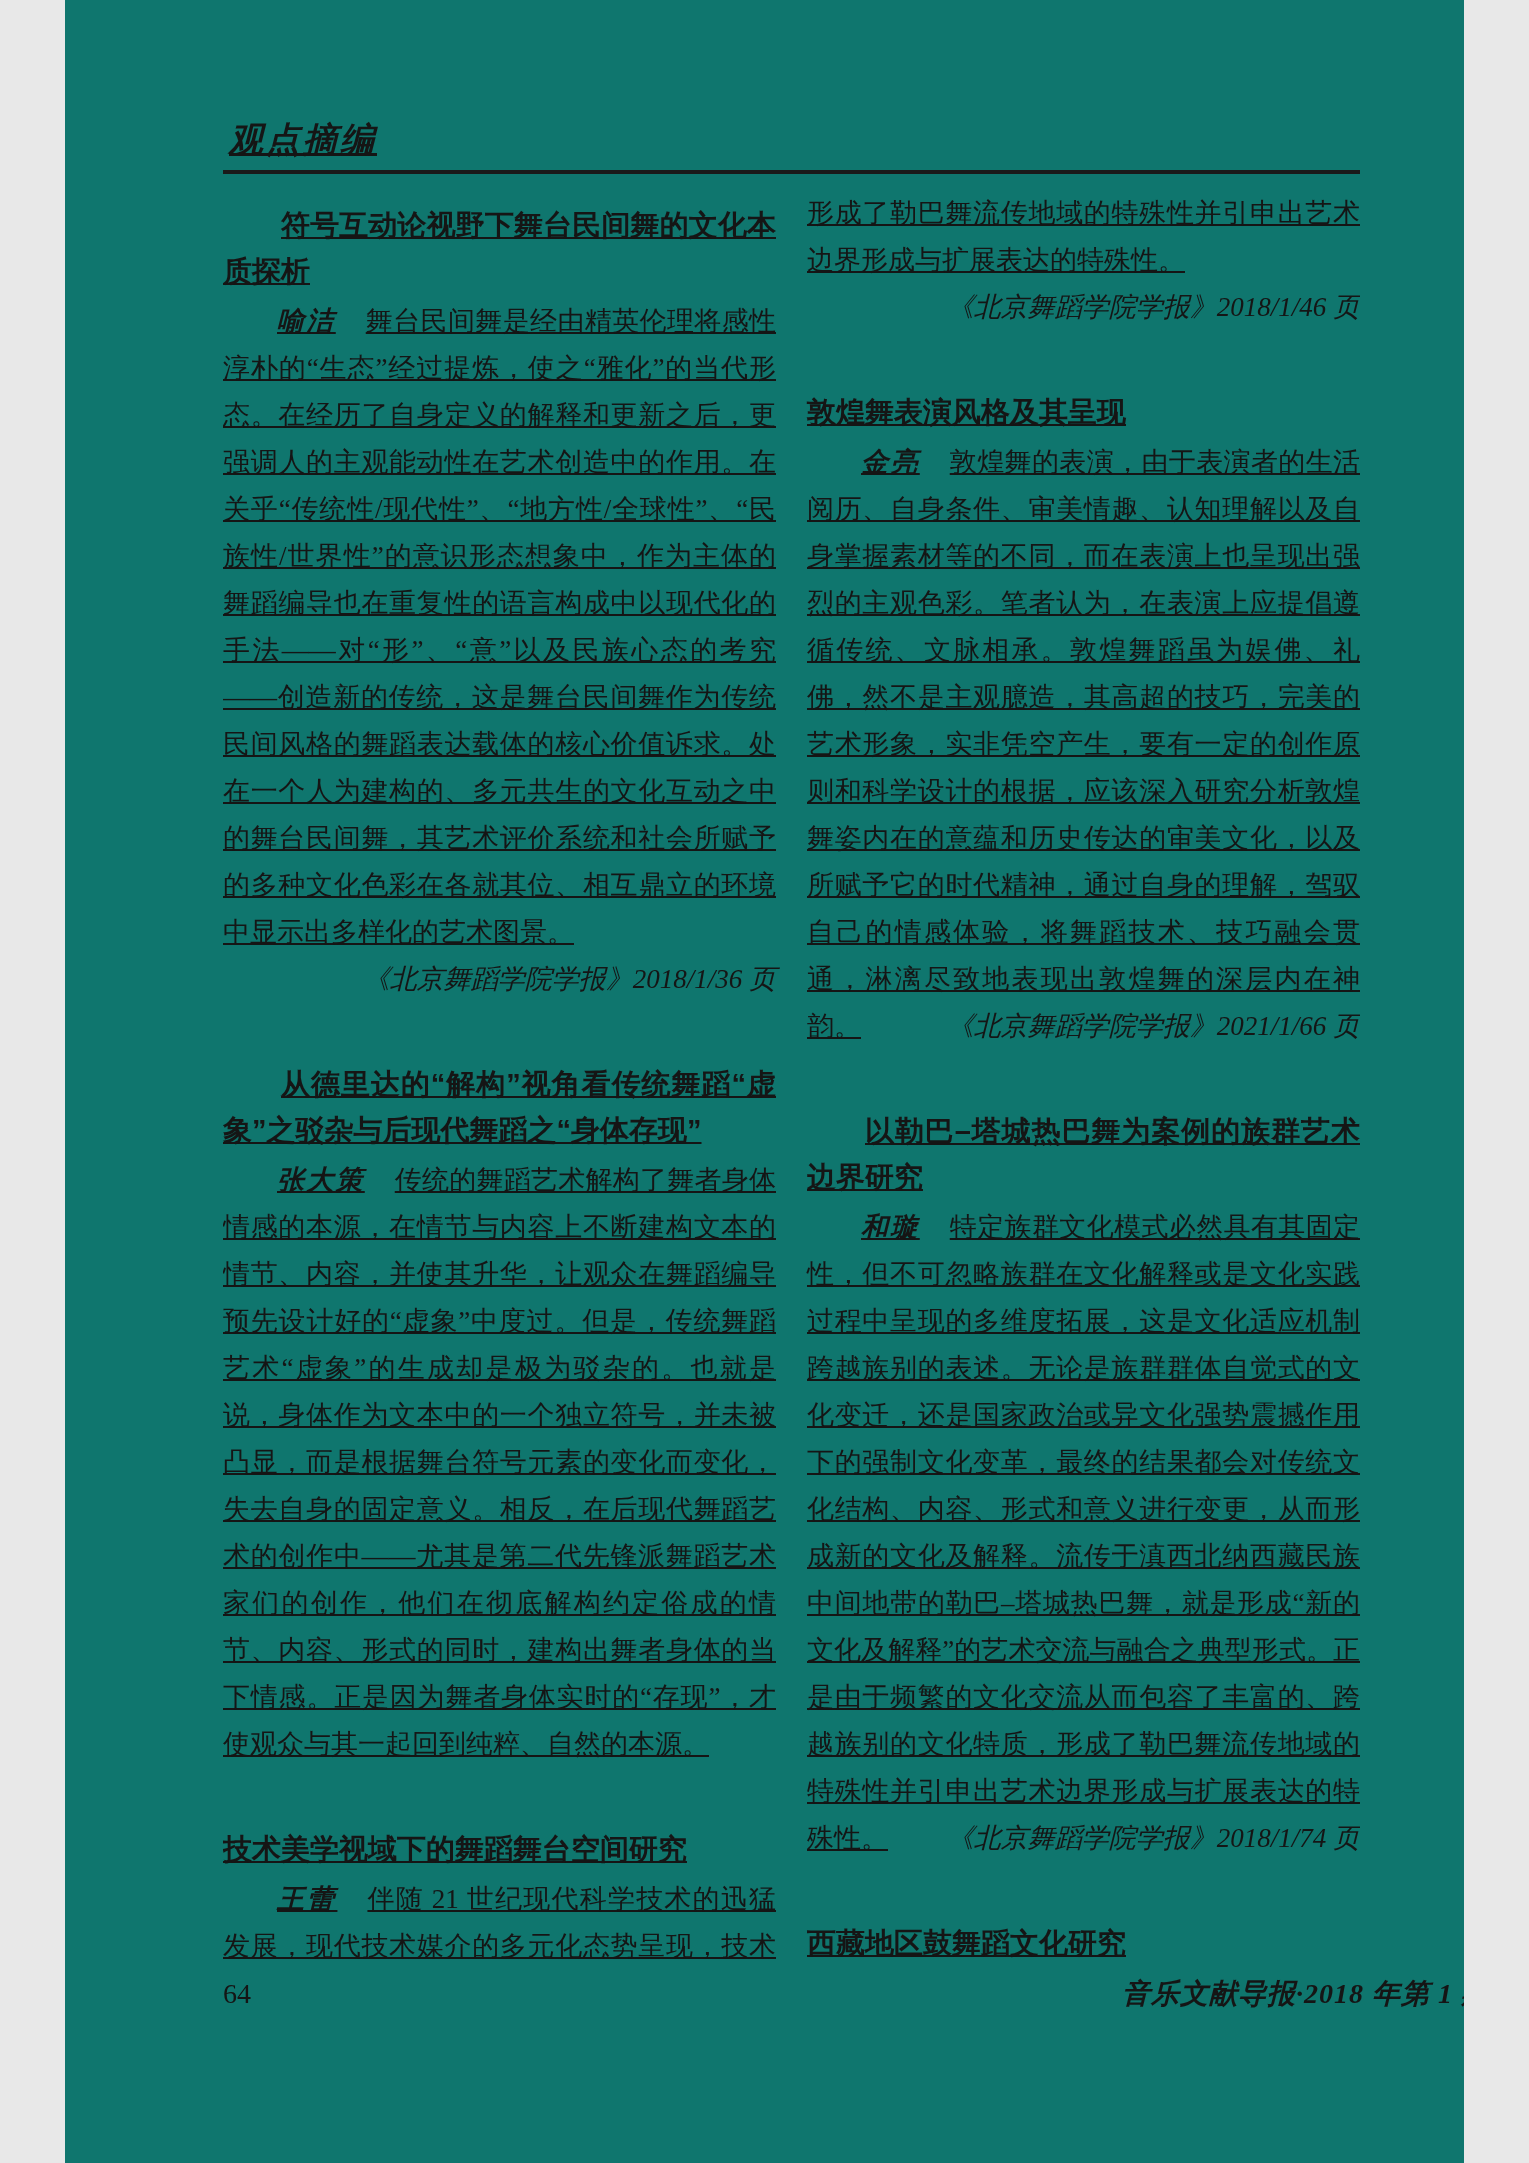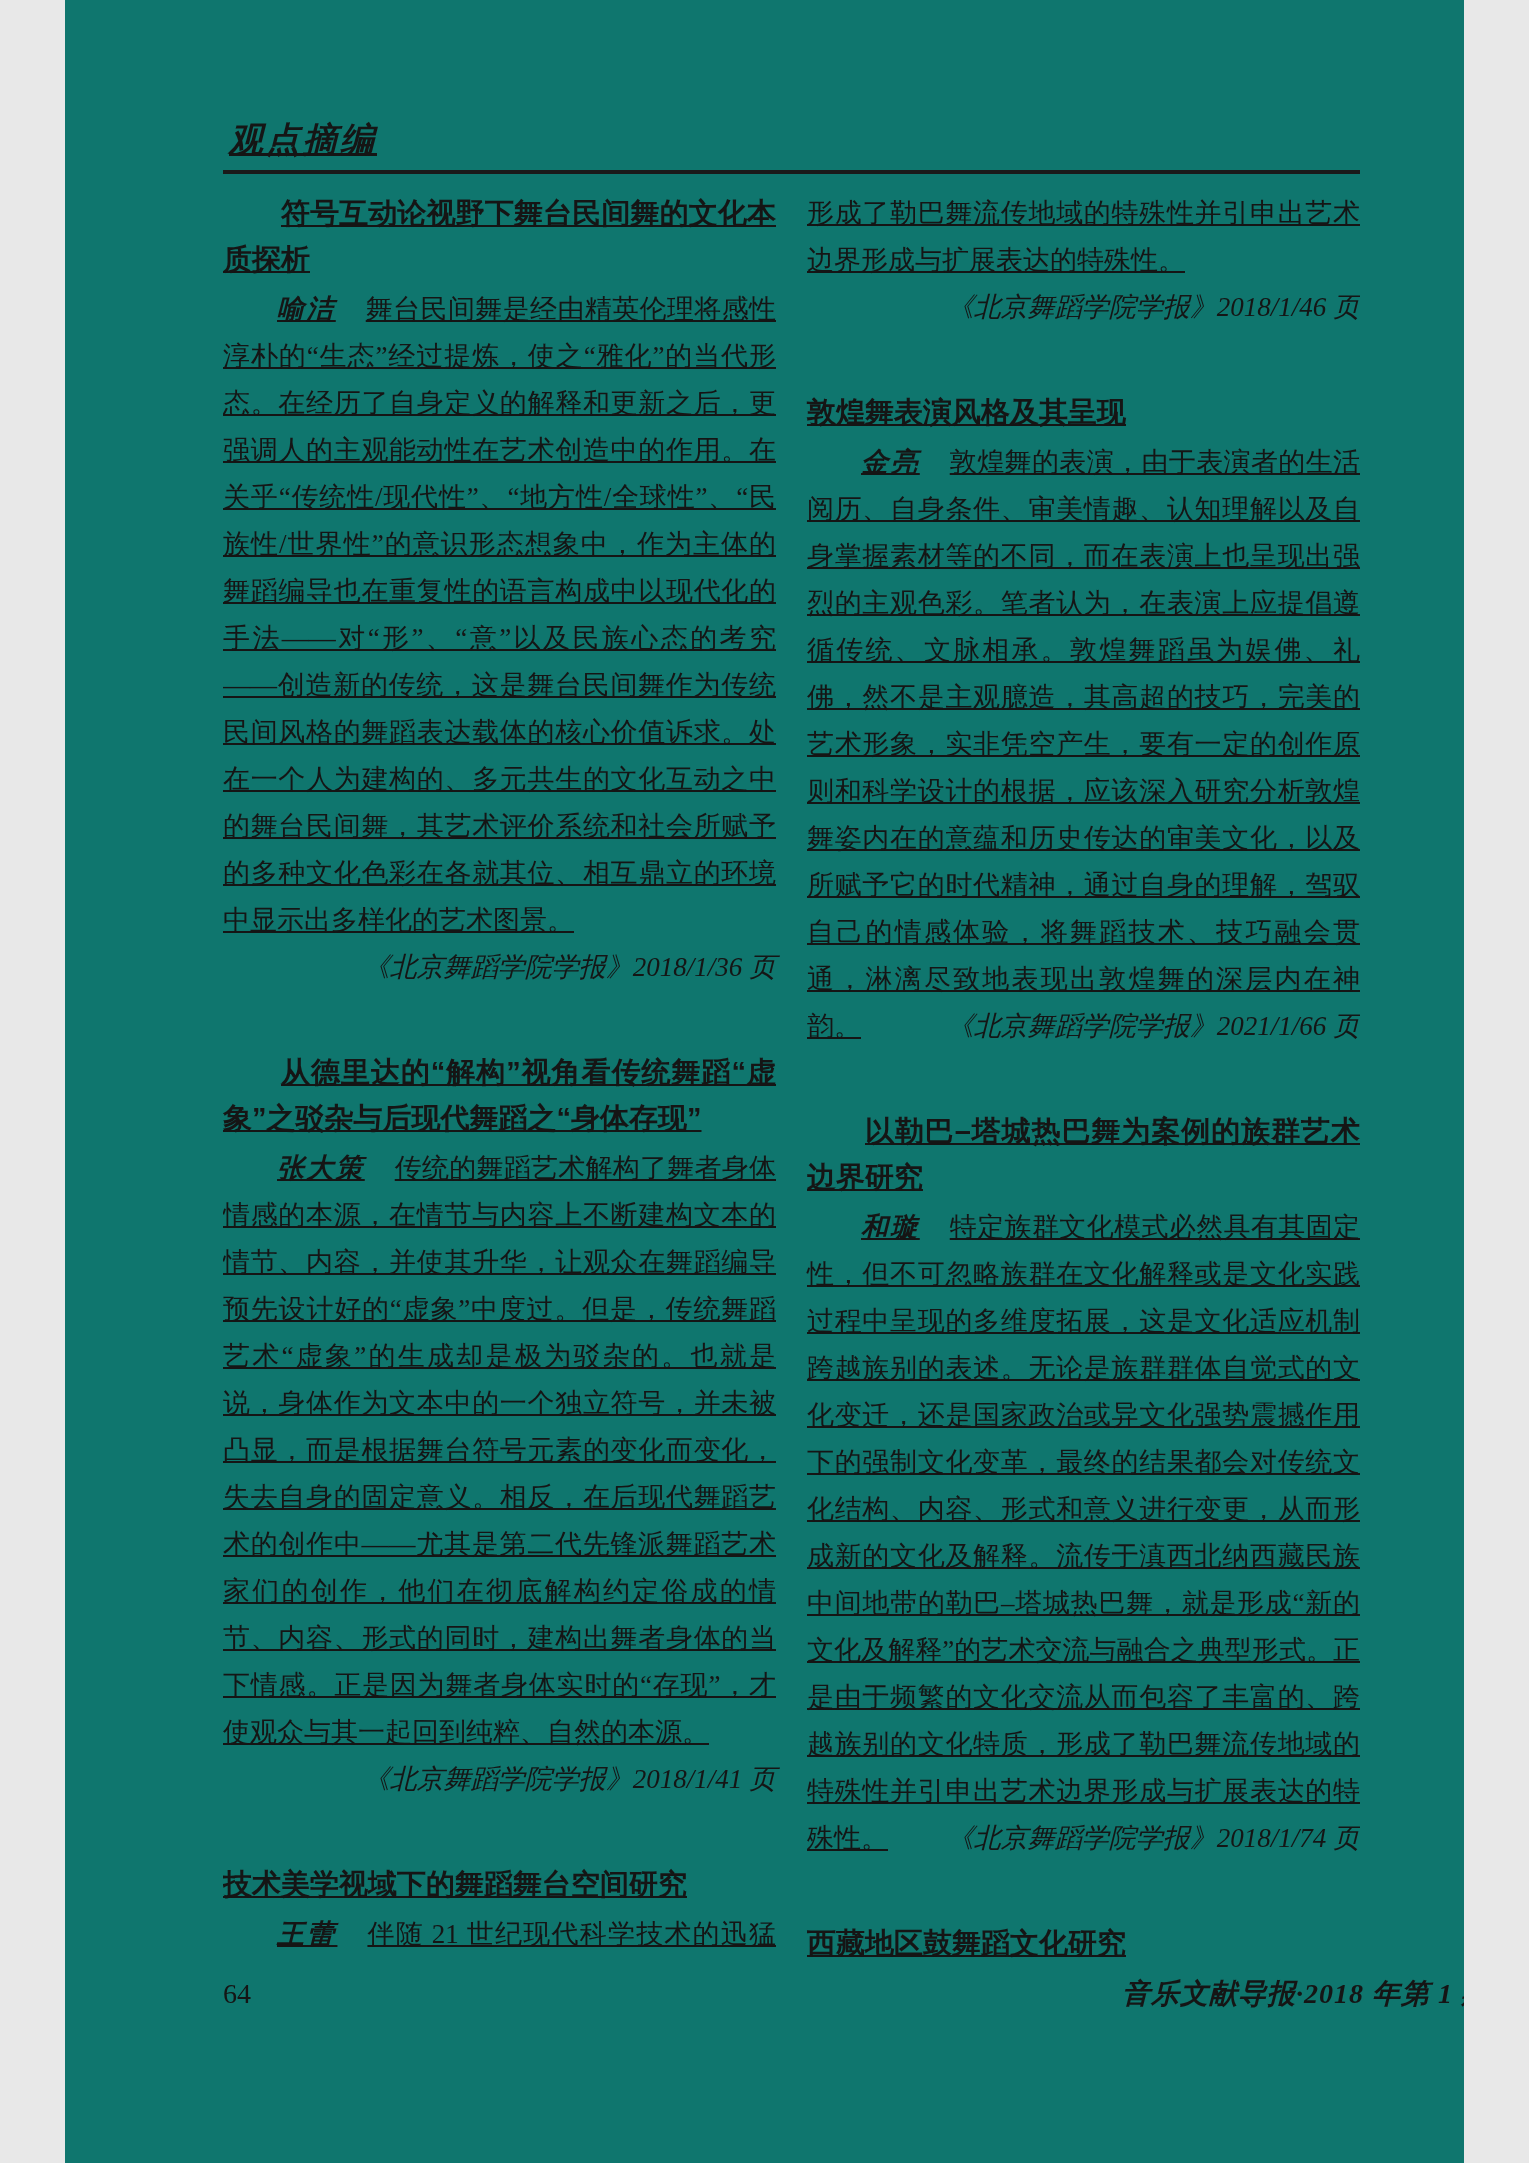--- a/index.html
+++ b/index.html
@@ -39,21 +39,21 @@
   .column { width: 618px; }
   .article + .article { margin-top: 58px; }
   .article-title {
     font-family: "Liberation Sans", "DejaVu Sans", sans-serif;
     font-weight: 700;
     font-size: 29px;
     line-height: 46px;
     margin: 0 0 4px 0;
     text-align: justify;
   }
-  .article-title.indent { text-indent: 2em; }
+  .article-title.indent { text-indent: 2em; margin-top: 12px; }
   .article-paragraph {
     font-family: "Liberation Serif", "DejaVu Serif", serif;
     font-size: 27px;
     line-height: 47px;
     text-align: justify;
     text-indent: 2em;
     margin: 0;
   }
   .article-paragraph::after { content: ""; display: block; clear: both; }
   .article-paragraph.continuation { text-indent: 0; }
@@ -98,21 +98,21 @@
   <div class="header-title">观点摘编</div>
   <hr class="header-rule">
   <div class="columns">
     <div class="column" id="col-left">
         <div class="article">
           <div class="article-title indent">符号互动论视野下舞台民间舞的文化本质探析</div>
           <p class="article-paragraph"><span class="author">喻洁</span><span>舞台民间舞是经由精英伦理将感性淳朴的“生态”经过提炼，使之“雅化”的当代形态。在经历了自身定义的解释和更新之后，更强调人的主观能动性在艺术创造中的作用。在关乎“传统性/现代性”、“地方性/全球性”、“民族性/世界性”的意识形态想象中，作为主体的舞蹈编导也在重复性的语言构成中以现代化的手法——对“形”、“意”以及民族心态的考究——创造新的传统，这是舞台民间舞作为传统民间风格的舞蹈表达载体的核心价值诉求。处在一个人为建构的、多元共生的文化互动之中的舞台民间舞，其艺术评价系统和社会所赋予的多种文化色彩在各就其位、相互鼎立的环境中显示出多样化的艺术图景。</span><span class="citation">《北京舞蹈学院学报》2018/1/36 页</span></p>
         </div>
         <div class="article">
           <div class="article-title indent">从德里达的“解构”视角看传统舞蹈“虚象”之驳杂与后现代舞蹈之“身体存现”</div>
-          <p class="article-paragraph"><span class="author">张大策</span><span>传统的舞蹈艺术解构了舞者身体情感的本源，在情节与内容上不断建构文本的情节、内容，并使其升华，让观众在舞蹈编导预先设计好的“虚象”中度过。但是，传统舞蹈艺术“虚象”的生成却是极为驳杂的。也就是说，身体作为文本中的一个独立符号，并未被凸显，而是根据舞台符号元素的变化而变化，失去自身的固定意义。相反，在后现代舞蹈艺术的创作中——尤其是第二代先锋派舞蹈艺术家们的创作，他们在彻底解构约定俗成的情节、内容、形式的同时，建构出舞者身体的当下情感。正是因为舞者身体实时的“存现”，才使观众与其一起回到纯粹、自然的本源。</span><span class="citation">《北京舞蹈学院学报》2018/1/41 页</span></p>
+          <p class="article-paragraph"><span class="author">张大策</span><span>传统的舞蹈艺术解构了舞者身体情感的本源，在情节与内容上不断建构文本的情节、内容，并使其升华，让观众在舞蹈编导预先设计好的“虚象”中度过。但是，传统舞蹈艺术“虚象”的生成却是极为驳杂的。也就是说，身体作为文本中的一个独立符号，并未被凸显，而是根据舞台符号元素的变化而变化，失去自身的固定意义。相反，在后现代舞蹈艺术的创作中——尤其是第二代先锋派舞蹈艺术家们的创作，他们在彻底解构约定俗成的情节、内容、形式的同时，建构出舞者身体的当下情感。正是因为舞者身体实时的“存现”，才使观众与其一起回到纯粹、自然的本源。</span></p>
         </div>
         <div class="article">
           <div class="article-title">技术美学视域下的舞蹈舞台空间研究</div>
           <p class="article-paragraph"><span class="author">王蕾</span><span>伴随 21 世纪现代科学技术的迅猛发展，现代技术媒介的多元化态势呈现，技术美学作为研究技术产品的美学问题之应用学学科继而诞生，它的研究领域涉及工业、劳动、商品、艺术产品等多个范畴，是现代科技与商品经济高度发展的时代产物，体现了物质与精神、技术与艺术的结合等特征。本文以舞蹈舞台空间为研究对象，结合技术美学的理论方法，从技术美学研究舞蹈舞台空间的必要性、审美范畴、象征意义三个方面，运用舞蹈舞台实例分析，围绕舞台空间创作的形式美、技术美、功能美，为舞</span></p>
         </div>
       </div>
     <div class="column" id="col-right">
         <div class="article">
           <p class="article-paragraph continuation"><span>形成了勒巴舞流传地域的特殊性并引申出艺术边界形成与扩展表达的特殊性。</span><span class="citation">《北京舞蹈学院学报》2018/1/46 页</span></p>
         </div>

